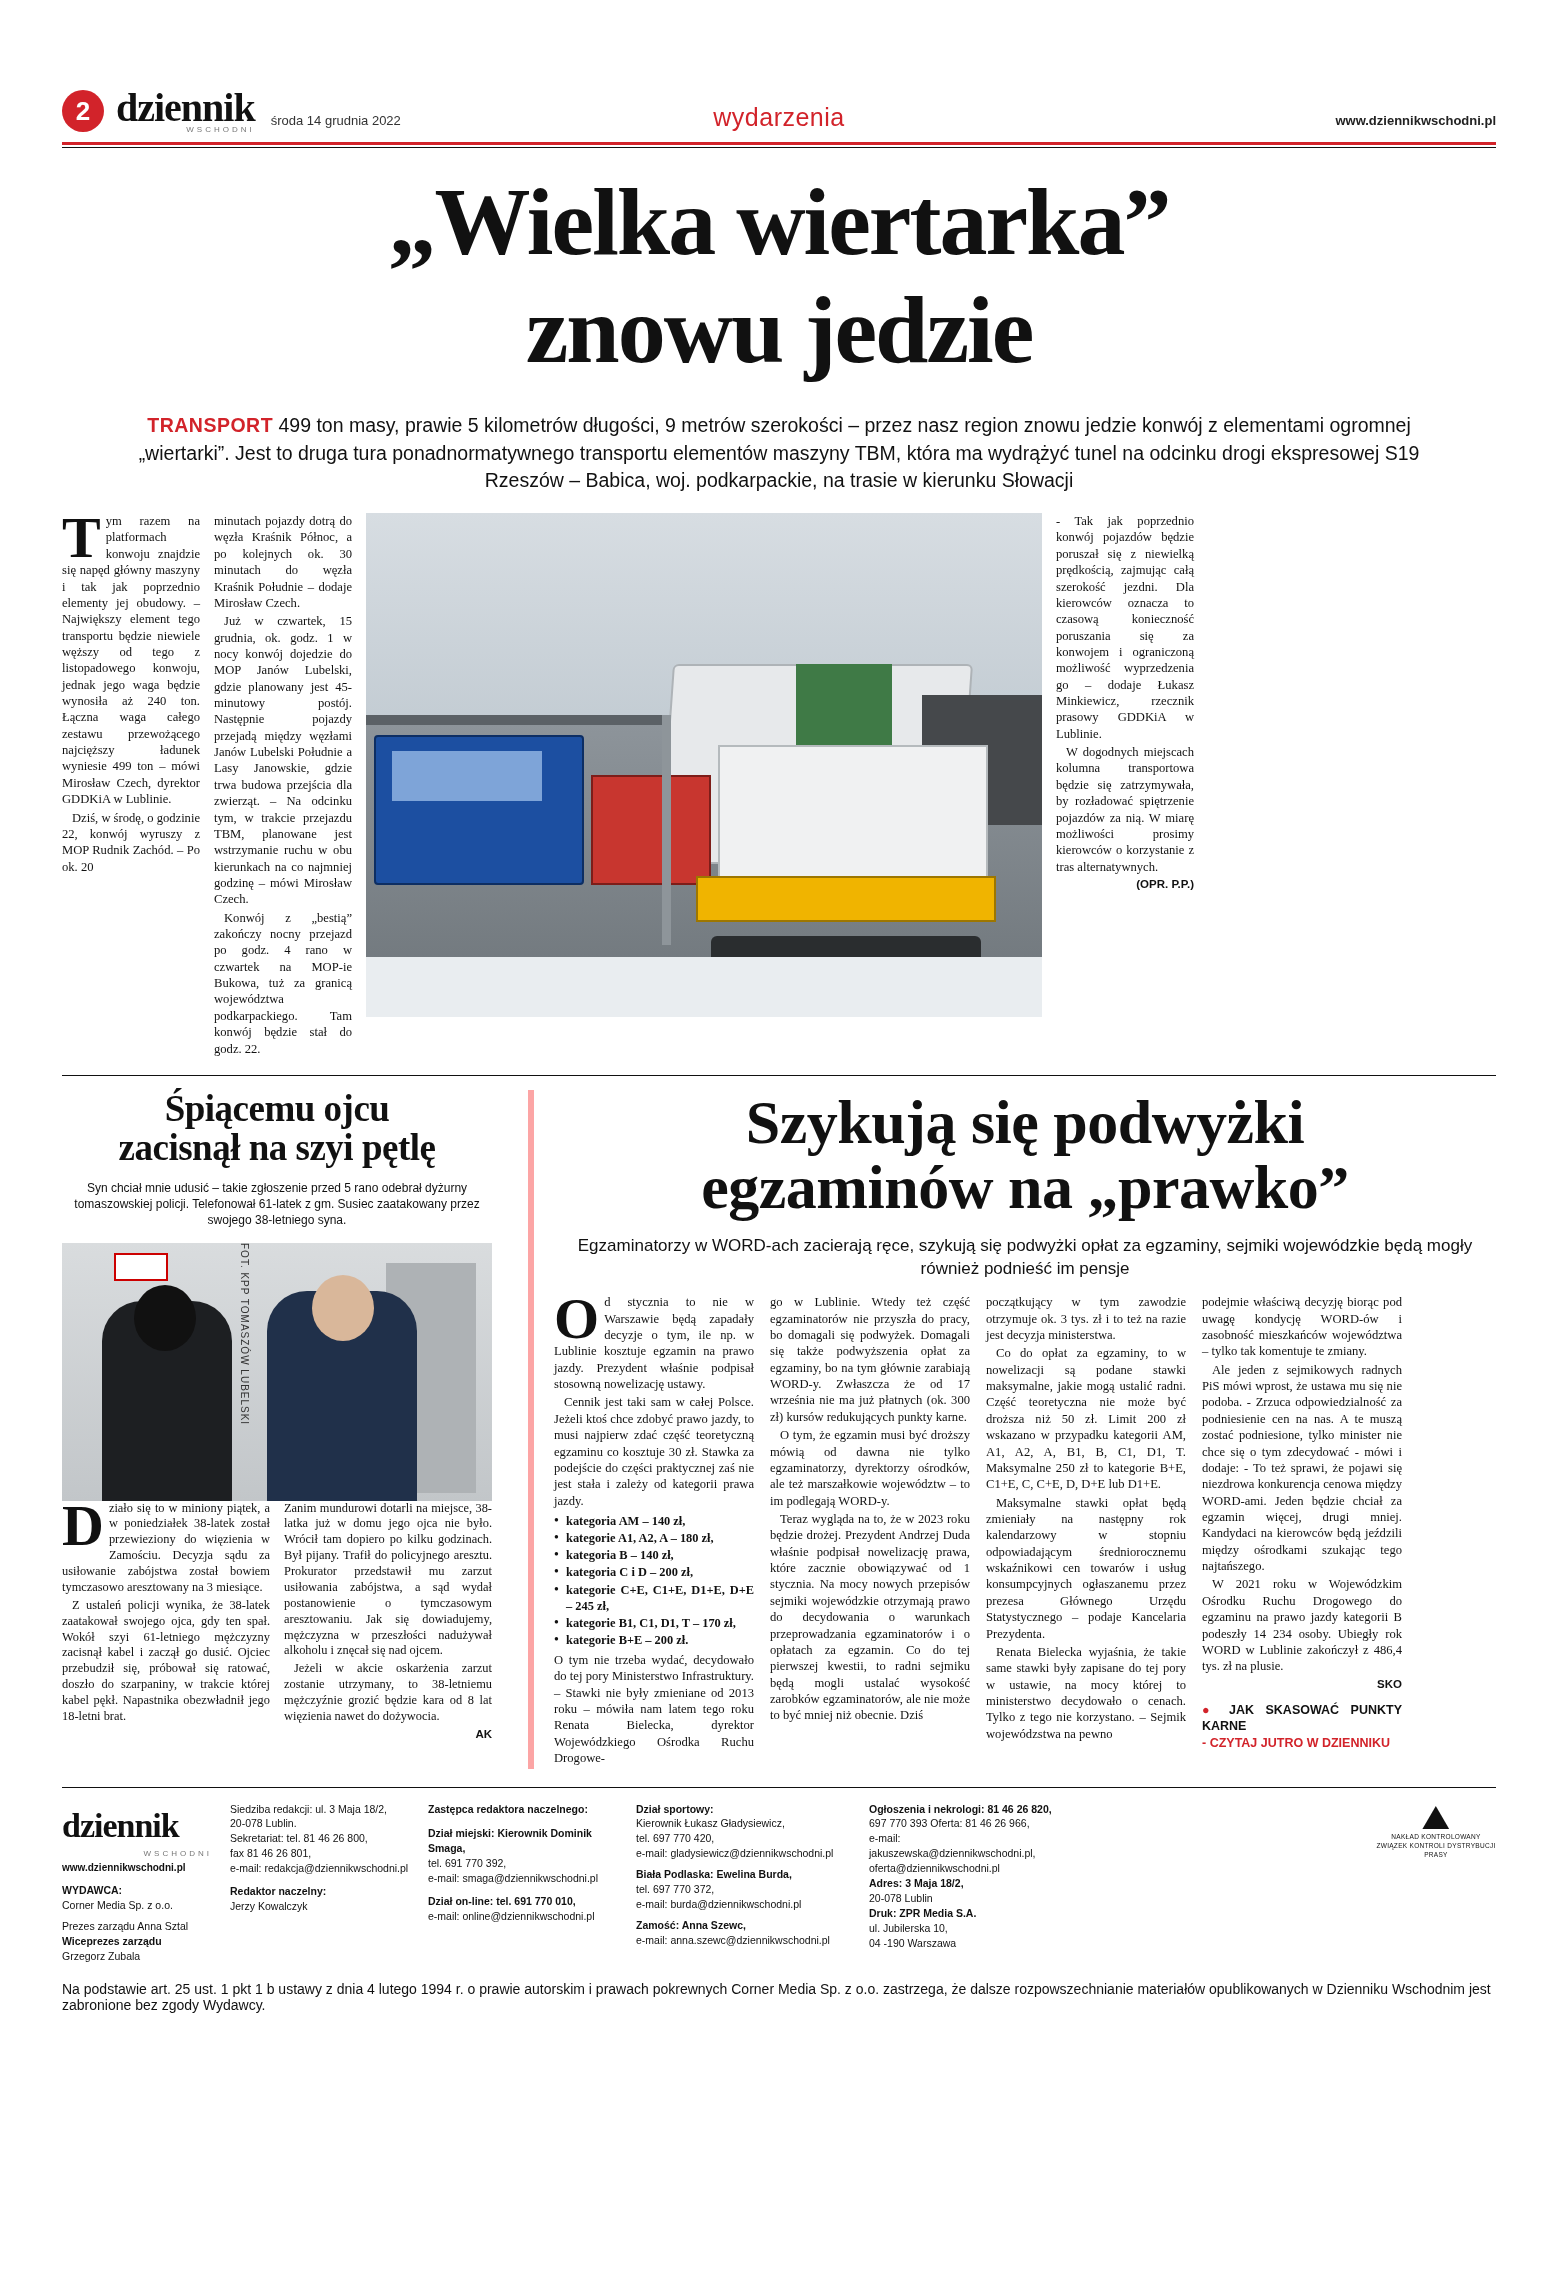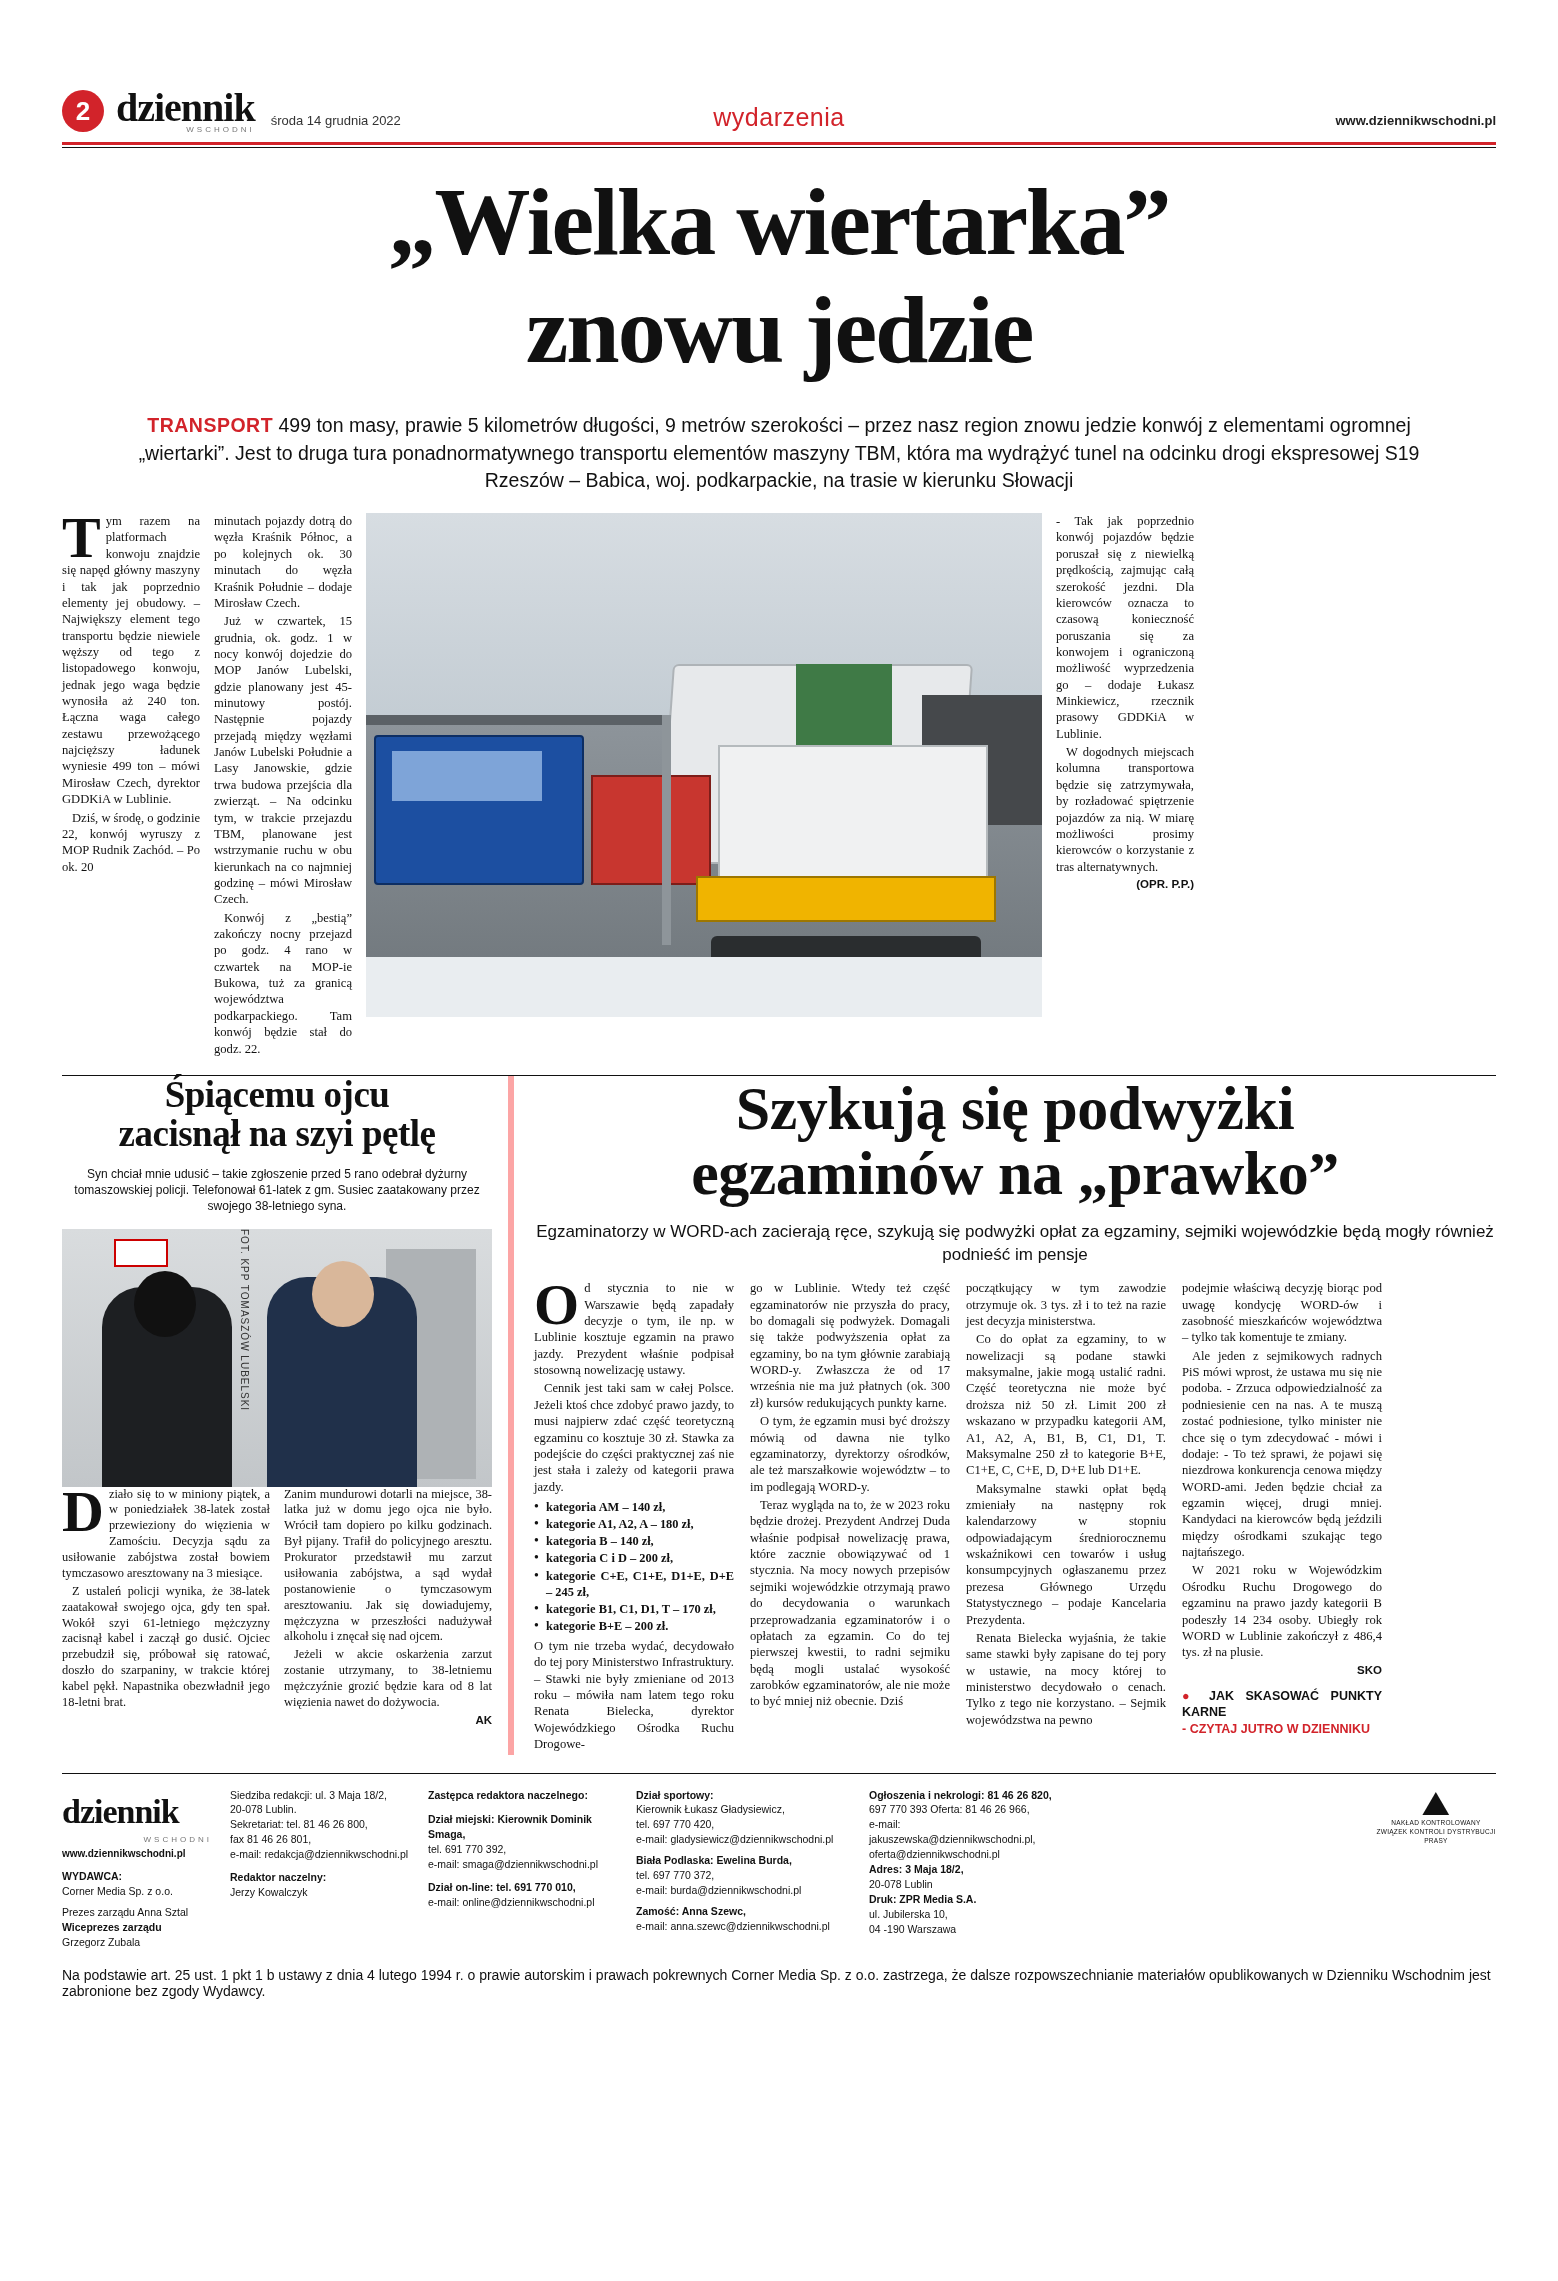--- a/index.html
+++ b/index.html
@@ -97,21 +97,21 @@
   .ph-wheels { position:absolute; left:345px; top:84%; width:270px; height:34px; background:#2a2d2f; border-radius:6px; }
   .ph-green { position:absolute; left:430px; top:30%; width:96px; height:88px; background:#3f7a46; }
   .ph-dark { position:absolute; right:0; top:36%; width:120px; height:130px; background:#45484b; }
   .ph-snow { position:absolute; left:0; right:0; bottom:0; height:60px; background:#e9edf0; }
   .ph-post { position:absolute; left:296px; top:40%; width:9px; height:230px; background:#8e959a; }
 
   
   .mid-rule { height:1px; background:#111; margin-top:16px; }
 
   
-  .features { display:flex; gap:16px; }
+  .features { display:flex; gap:36px; margin-top:14px; }
   .feat-left { width:430px; }
   .feat-right { flex:1; border-left:6px solid #fca5a5; padding-left:20px; }
   .feat-title {
     text-align:center; font-weight:bold; line-height:1.05; letter-spacing:-0.5px;
   }
   .feat-left .feat-title { font-size:37px; }
   .feat-right .feat-title { font-size:62px; }
   .feat-sub {
     text-align:center; font-family:"Liberation Sans", sans-serif;
     font-size:12px; line-height:1.36; margin-top:12px;

